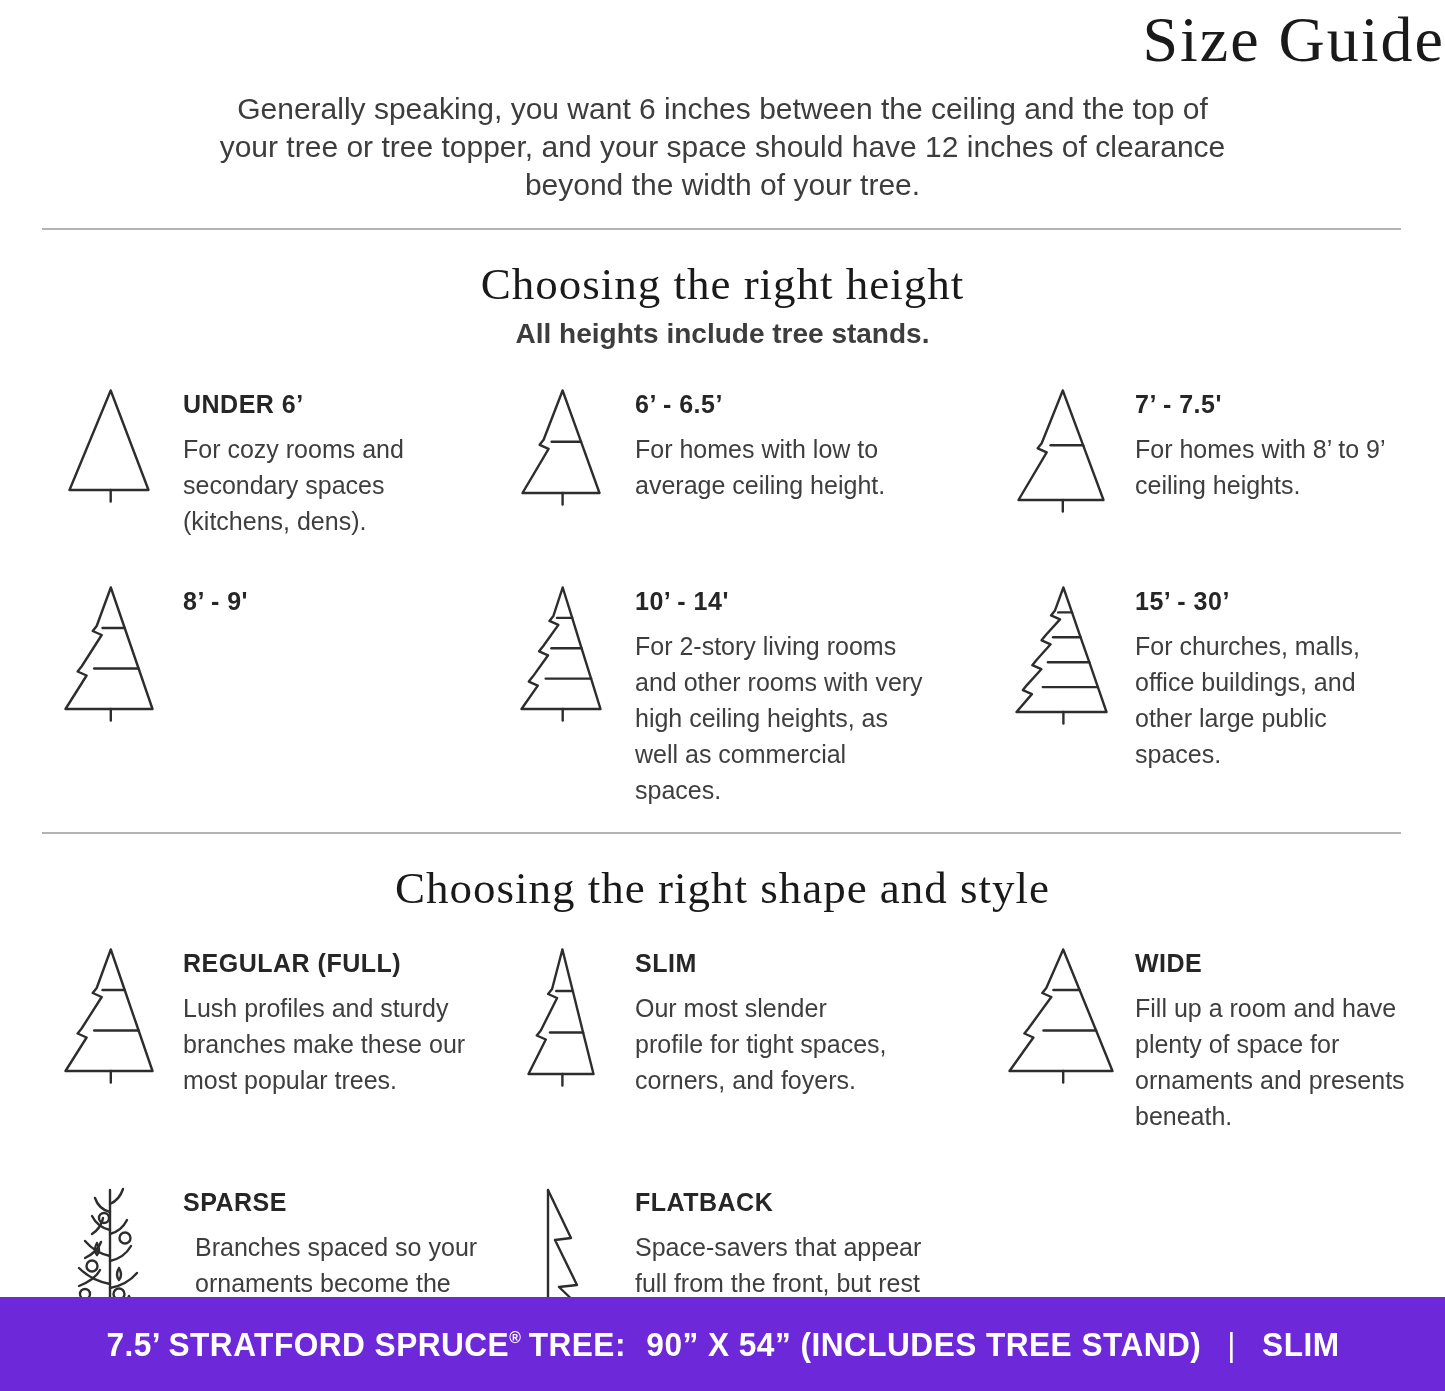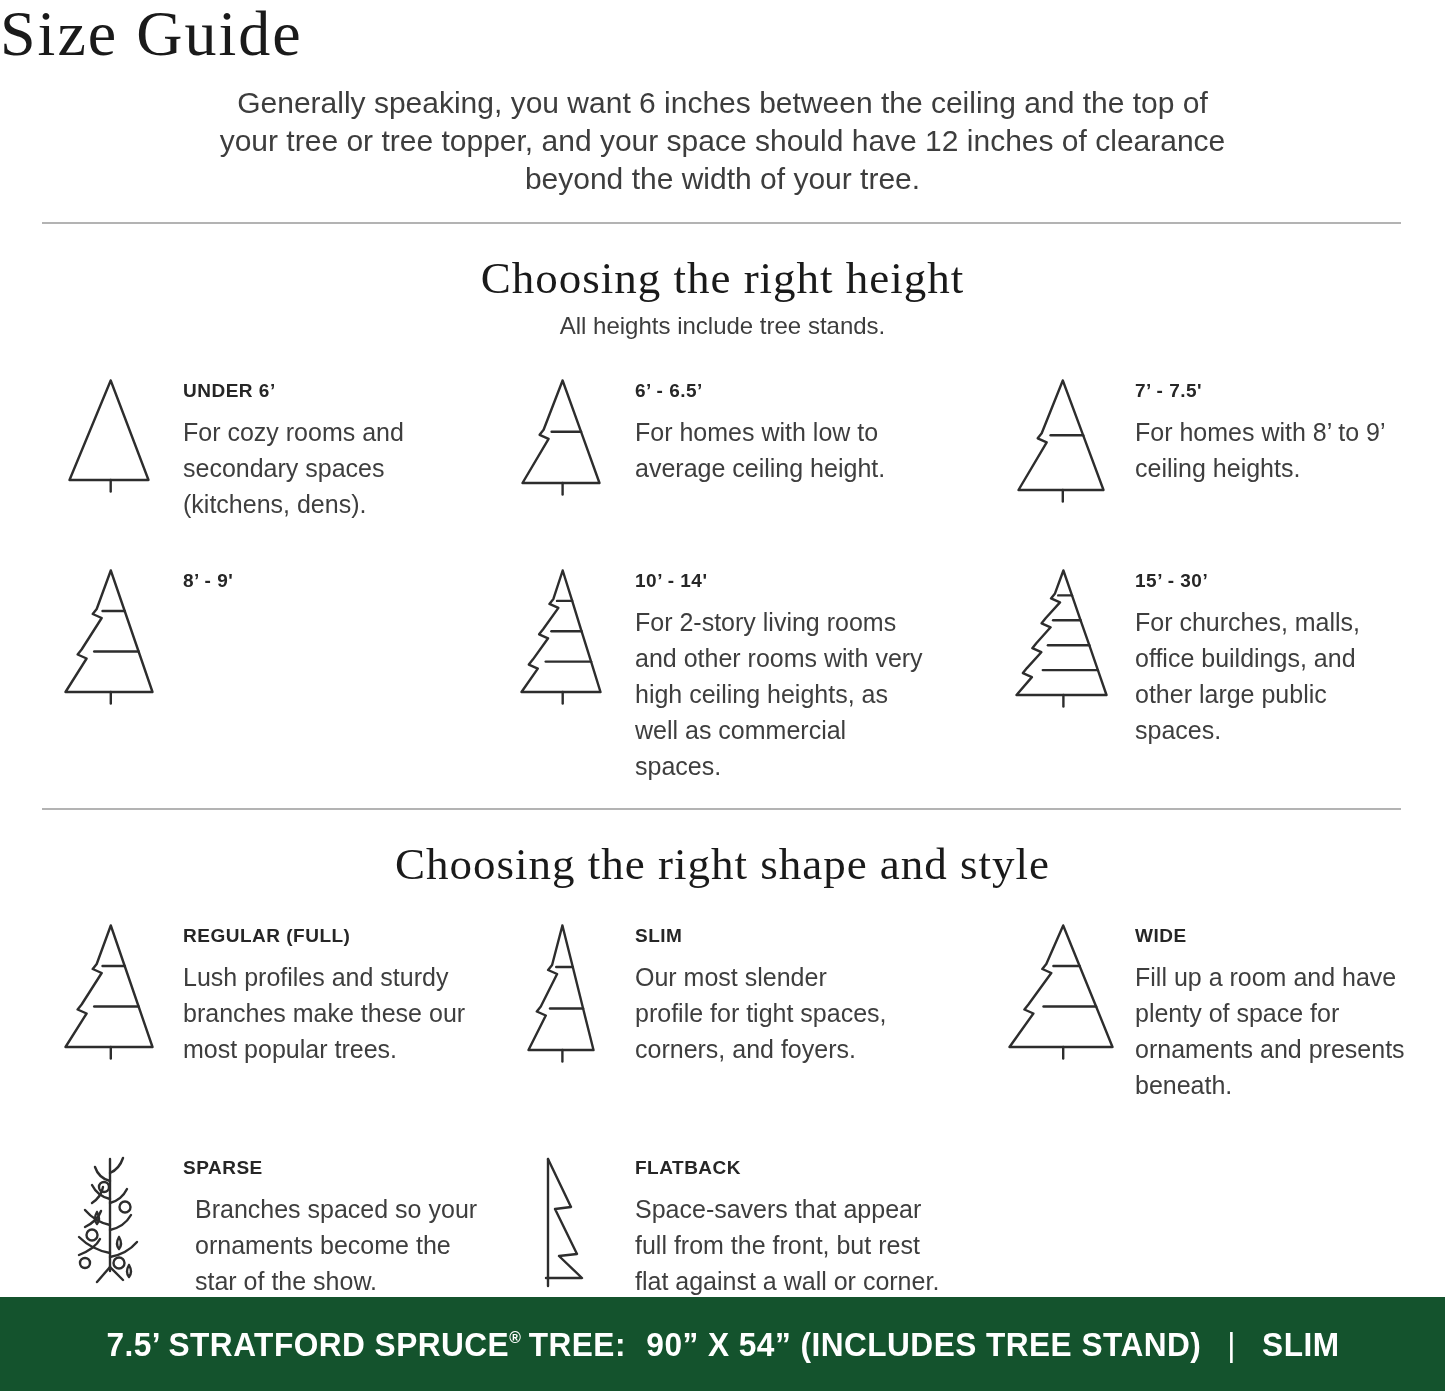--- a/index.html
+++ b/index.html
@@ -2,43 +2,43 @@
 <html><head>
 <meta charset="utf-8">
 <style>
   html,body{margin:0;padding:0;background:#ffffff;}
   body{
     width:1445px;height:1391px;position:relative;overflow:hidden;
     font-family:"Liberation Sans",sans-serif;color:#3e3e3e;
   }
   .serif{font-family:"Liberation Serif",serif;font-weight:400;color:#1a1a1a;}
   h1.title{
-    font-size:64px;line-height:1.0;text-align:left;margin:2px 0 18px;
+    font-size:64px;line-height:1.0;text-align:right;margin:8px 0 18px;
     letter-spacing:2px;
   }
   p.intro{
     width:1015px;margin:0 auto;text-align:center;
     font-size:30px;line-height:38px;color:#3d3d3d;
   }
   .divider{border:none;border-top:2px solid #b3b3b3;margin:24px 44px 0 42px;height:0;}
   h2.section-heading{
     font-size:45px;line-height:1.1;text-align:center;margin:30px 0 8px;
     letter-spacing:1px;
   }
-  p.subhead{text-align:center;font-size:24px;color:#3d3d3d;margin:2px 15px 0;}
+  p.subhead{text-align:center;font-size:28px;color:#3d3d3d;margin:2px 15px 0;font-weight:bold;}
   .grid{
     display:grid;grid-template-columns:452px 500px 420px;
     padding-left:55px;margin-top:38px;row-gap:46px;
   }
   .grid.shapes{margin-top:34px;row-gap:52px;}
   .item{display:flex;align-items:flex-start;}
   .iconbox{flex:0 0 108px;display:flex;justify-content:center;margin-right:20px;}
   .txt{padding-top:2px;}
   .label{
-    font-size:19px;font-weight:700;letter-spacing:.5px;color:#262626;
+    font-size:25px;font-weight:700;letter-spacing:.5px;color:#262626;
     margin:0 0 12px;font-family:"Liberation Sans",sans-serif;
   }
   .desc{font-size:25px;line-height:36px;color:#3e3e3e;margin:0;}
   footer.footer{
     position:absolute;left:0;right:0;bottom:0;height:94px;background:#1f5040;
     display:flex;align-items:center;justify-content:center;
   }
   .footer-text{
     color:#ffffff;font-size:34px;font-weight:700;letter-spacing:.5px;
     white-space:nowrap;transform:scaleX(.93);
@@ -242,17 +242,17 @@
           </svg>
         </div>
     <div class="txt">
       <h3 class="label">FLATBACK</h3>
       <p class="desc" style="width: 314px;">Space-savers that appear full from the front, but rest flat against a wall or corner.</p>
     </div>
   </div>
 </div>
 </section>
 
-<footer class="footer" style="background: #14532d;">
+<footer class="footer" style="background: #6d28d9;">
   <div class="footer-text" style="color: rgb(255, 255, 255);">
     <span class="product">7.5’ STRATFORD SPRUCE</span><span class="reg">®</span><span class="tree">TREE:</span><span class="dims">90” X 54” (INCLUDES TREE STAND)</span><span class="sep">|</span><span class="style">SLIM</span>
   </div>
 </footer>
 
 </body></html>

